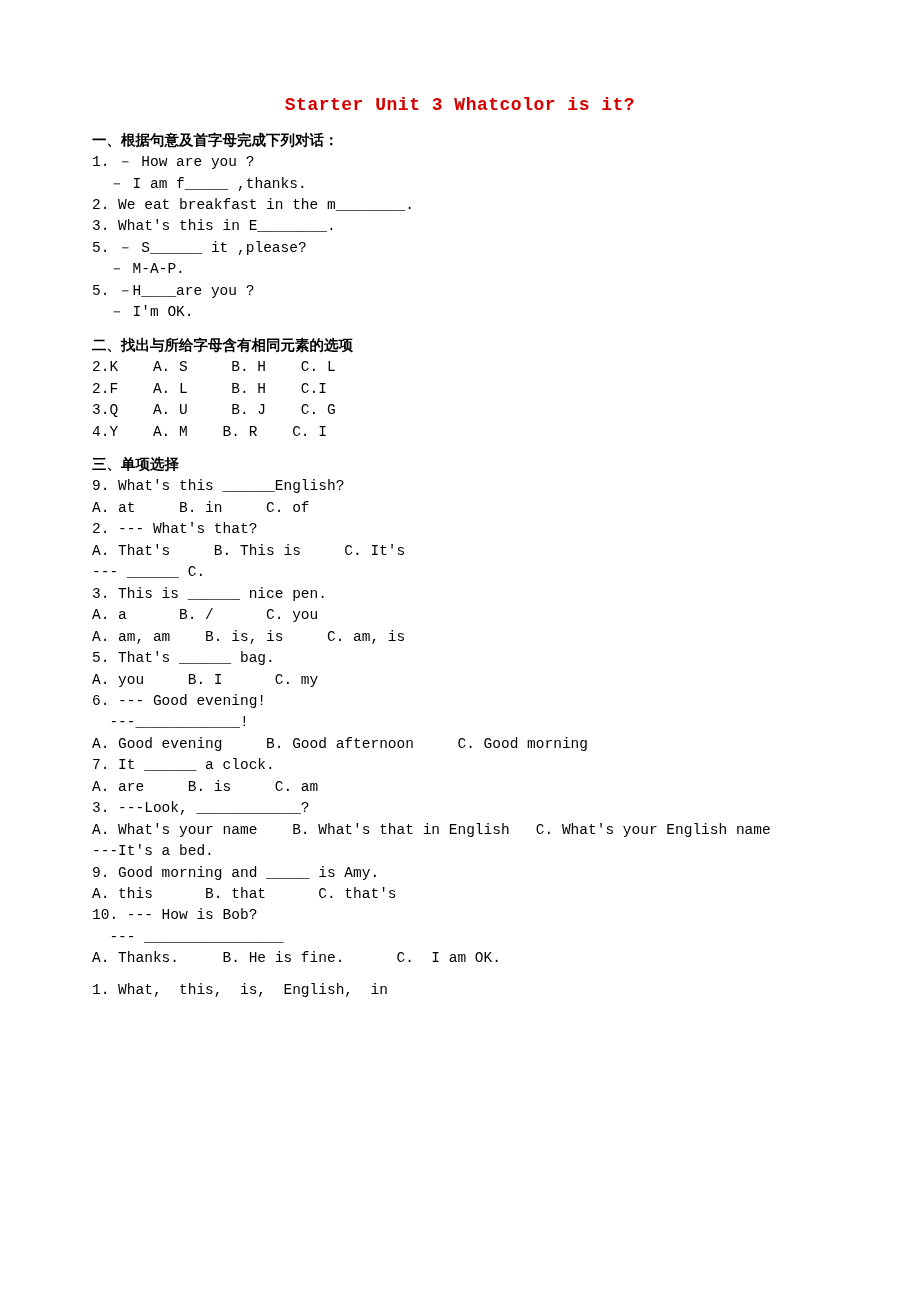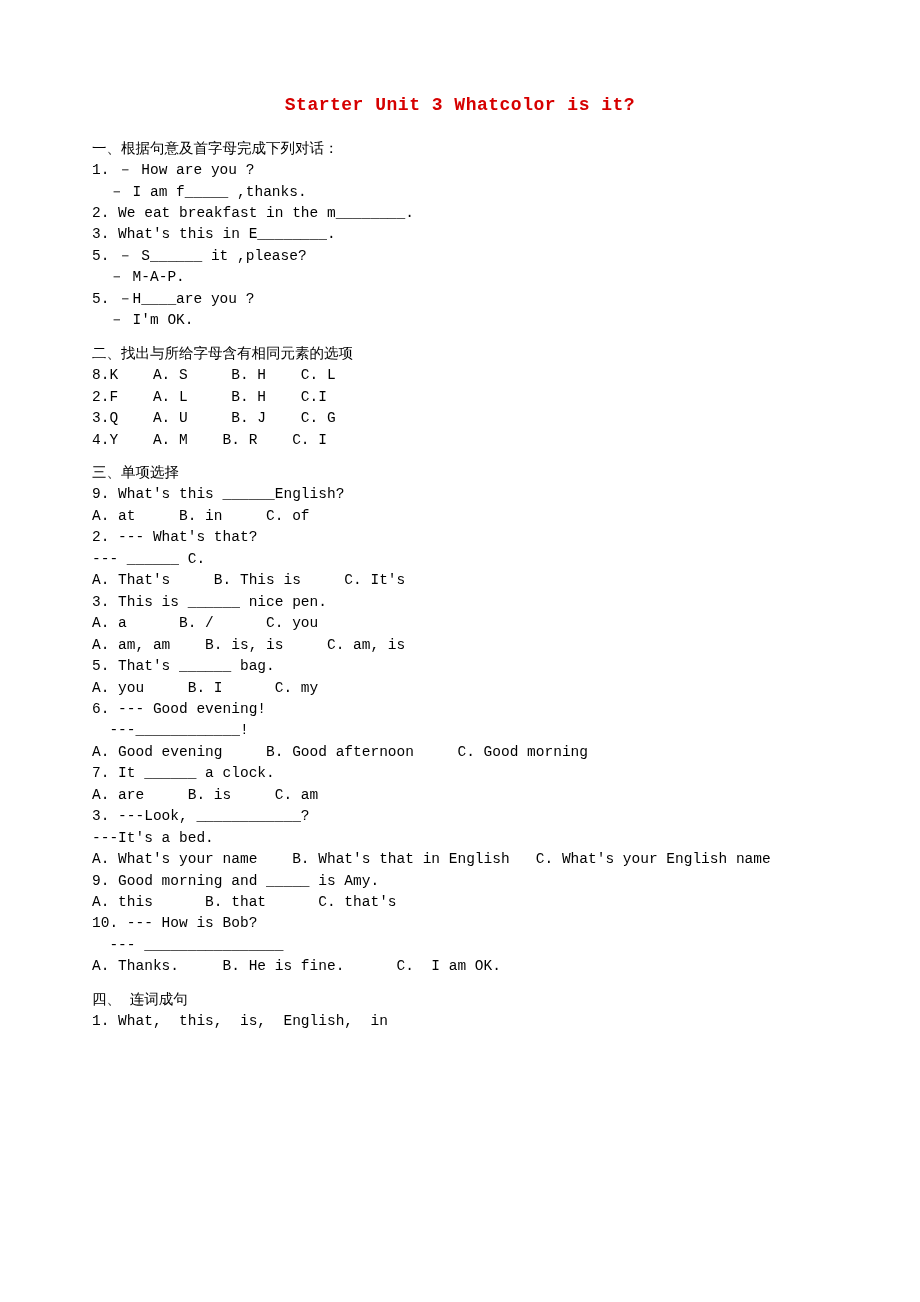--- a/index.html
+++ b/index.html
@@ -17,26 +17,26 @@
     margin: 0 auto;
     padding: 92px 92px 40px 92px;
     box-sizing: border-box;
     font-family: Consolas, "Courier New", "SimSun", monospace;
   }
   .title {
     text-align: center;
     color: #d60000;
     font-weight: bold;
     font-size: 18px;
-    margin-bottom: 20px;
+    margin-bottom: 12px;
     font-family: Consolas, "Courier New", monospace;
     letter-spacing: 0.5px;
   }
   .section-heading {
-    font-weight: normal;
+    font-weight: bold;
     margin-top: 12px;
   }
   .line {
     white-space: pre-wrap;
   }
   .block {
     margin-bottom: 10px;
   }
 </style>
 </head>
@@ -53,51 +53,50 @@
     <div class="line">2. We eat breakfast in the m________.</div>
     <div class="line">3. What's this in E________.</div>
     <div class="line">5. － S______ it ,please?</div>
     <div class="line">  － M-A-P.</div>
     <div class="line">5. －H____are you ?</div>
     <div class="line">  － I'm OK.</div>
   </div>
 
   <div class="block">
     <div class="section-heading">二、找出与所给字母含有相同元素的选项</div>
-    <div class="line">8.K    A. S     B. H    C. L</div>
+    <div class="line">2.K    A. S     B. H    C. L</div>
     <div class="line">2.F    A. L     B. H    C.I</div>
     <div class="line">3.Q    A. U     B. J    C. G</div>
     <div class="line">4.Y    A. M    B. R    C. I</div>
   </div>
 
   <div class="block">
     <div class="section-heading">三、单项选择</div>
     <div class="line">9. What's this ______English?</div>
     <div class="line">A. at     B. in     C. of</div>
     <div class="line">2. --- What's that?</div>
+    <div class="line">A. That's     B. This is     C. It's</div>
     <div class="line">--- ______ C.</div>
-    <div class="line">A. That's     B. This is     C. It's</div>
     <div class="line">3. This is ______ nice pen.</div>
     <div class="line">A. a      B. /      C. you</div>
     <div class="line">A. am, am    B. is, is     C. am, is</div>
     <div class="line">5. That's ______ bag.</div>
     <div class="line">A. you     B. I      C. my</div>
     <div class="line">6. --- Good evening!</div>
     <div class="line">  ---____________!</div>
     <div class="line">A. Good evening     B. Good afternoon     C. Good morning</div>
     <div class="line">7. It ______ a clock.</div>
     <div class="line">A. are     B. is     C. am</div>
     <div class="line">3. ---Look, ____________?</div>
+    <div class="line">A. What's your name    B. What's that in English   C. What's your English name</div>
     <div class="line">---It's a bed.</div>
-    <div class="line">A. What's your name    B. What's that in English   C. What's your English name</div>
     <div class="line">9. Good morning and _____ is Amy.</div>
     <div class="line">A. this      B. that      C. that's</div>
     <div class="line">10. --- How is Bob?</div>
     <div class="line">  --- ________________</div>
     <div class="line">A. Thanks.     B. He is fine.      C.  I am OK.</div>
   </div>
 
   <div class="block">
-    <div class="section-heading">四、  连词成句</div>
     <div class="line">1. What,  this,  is,  English,  in</div>
   </div>
 
 </div>
 
 </body></html>

